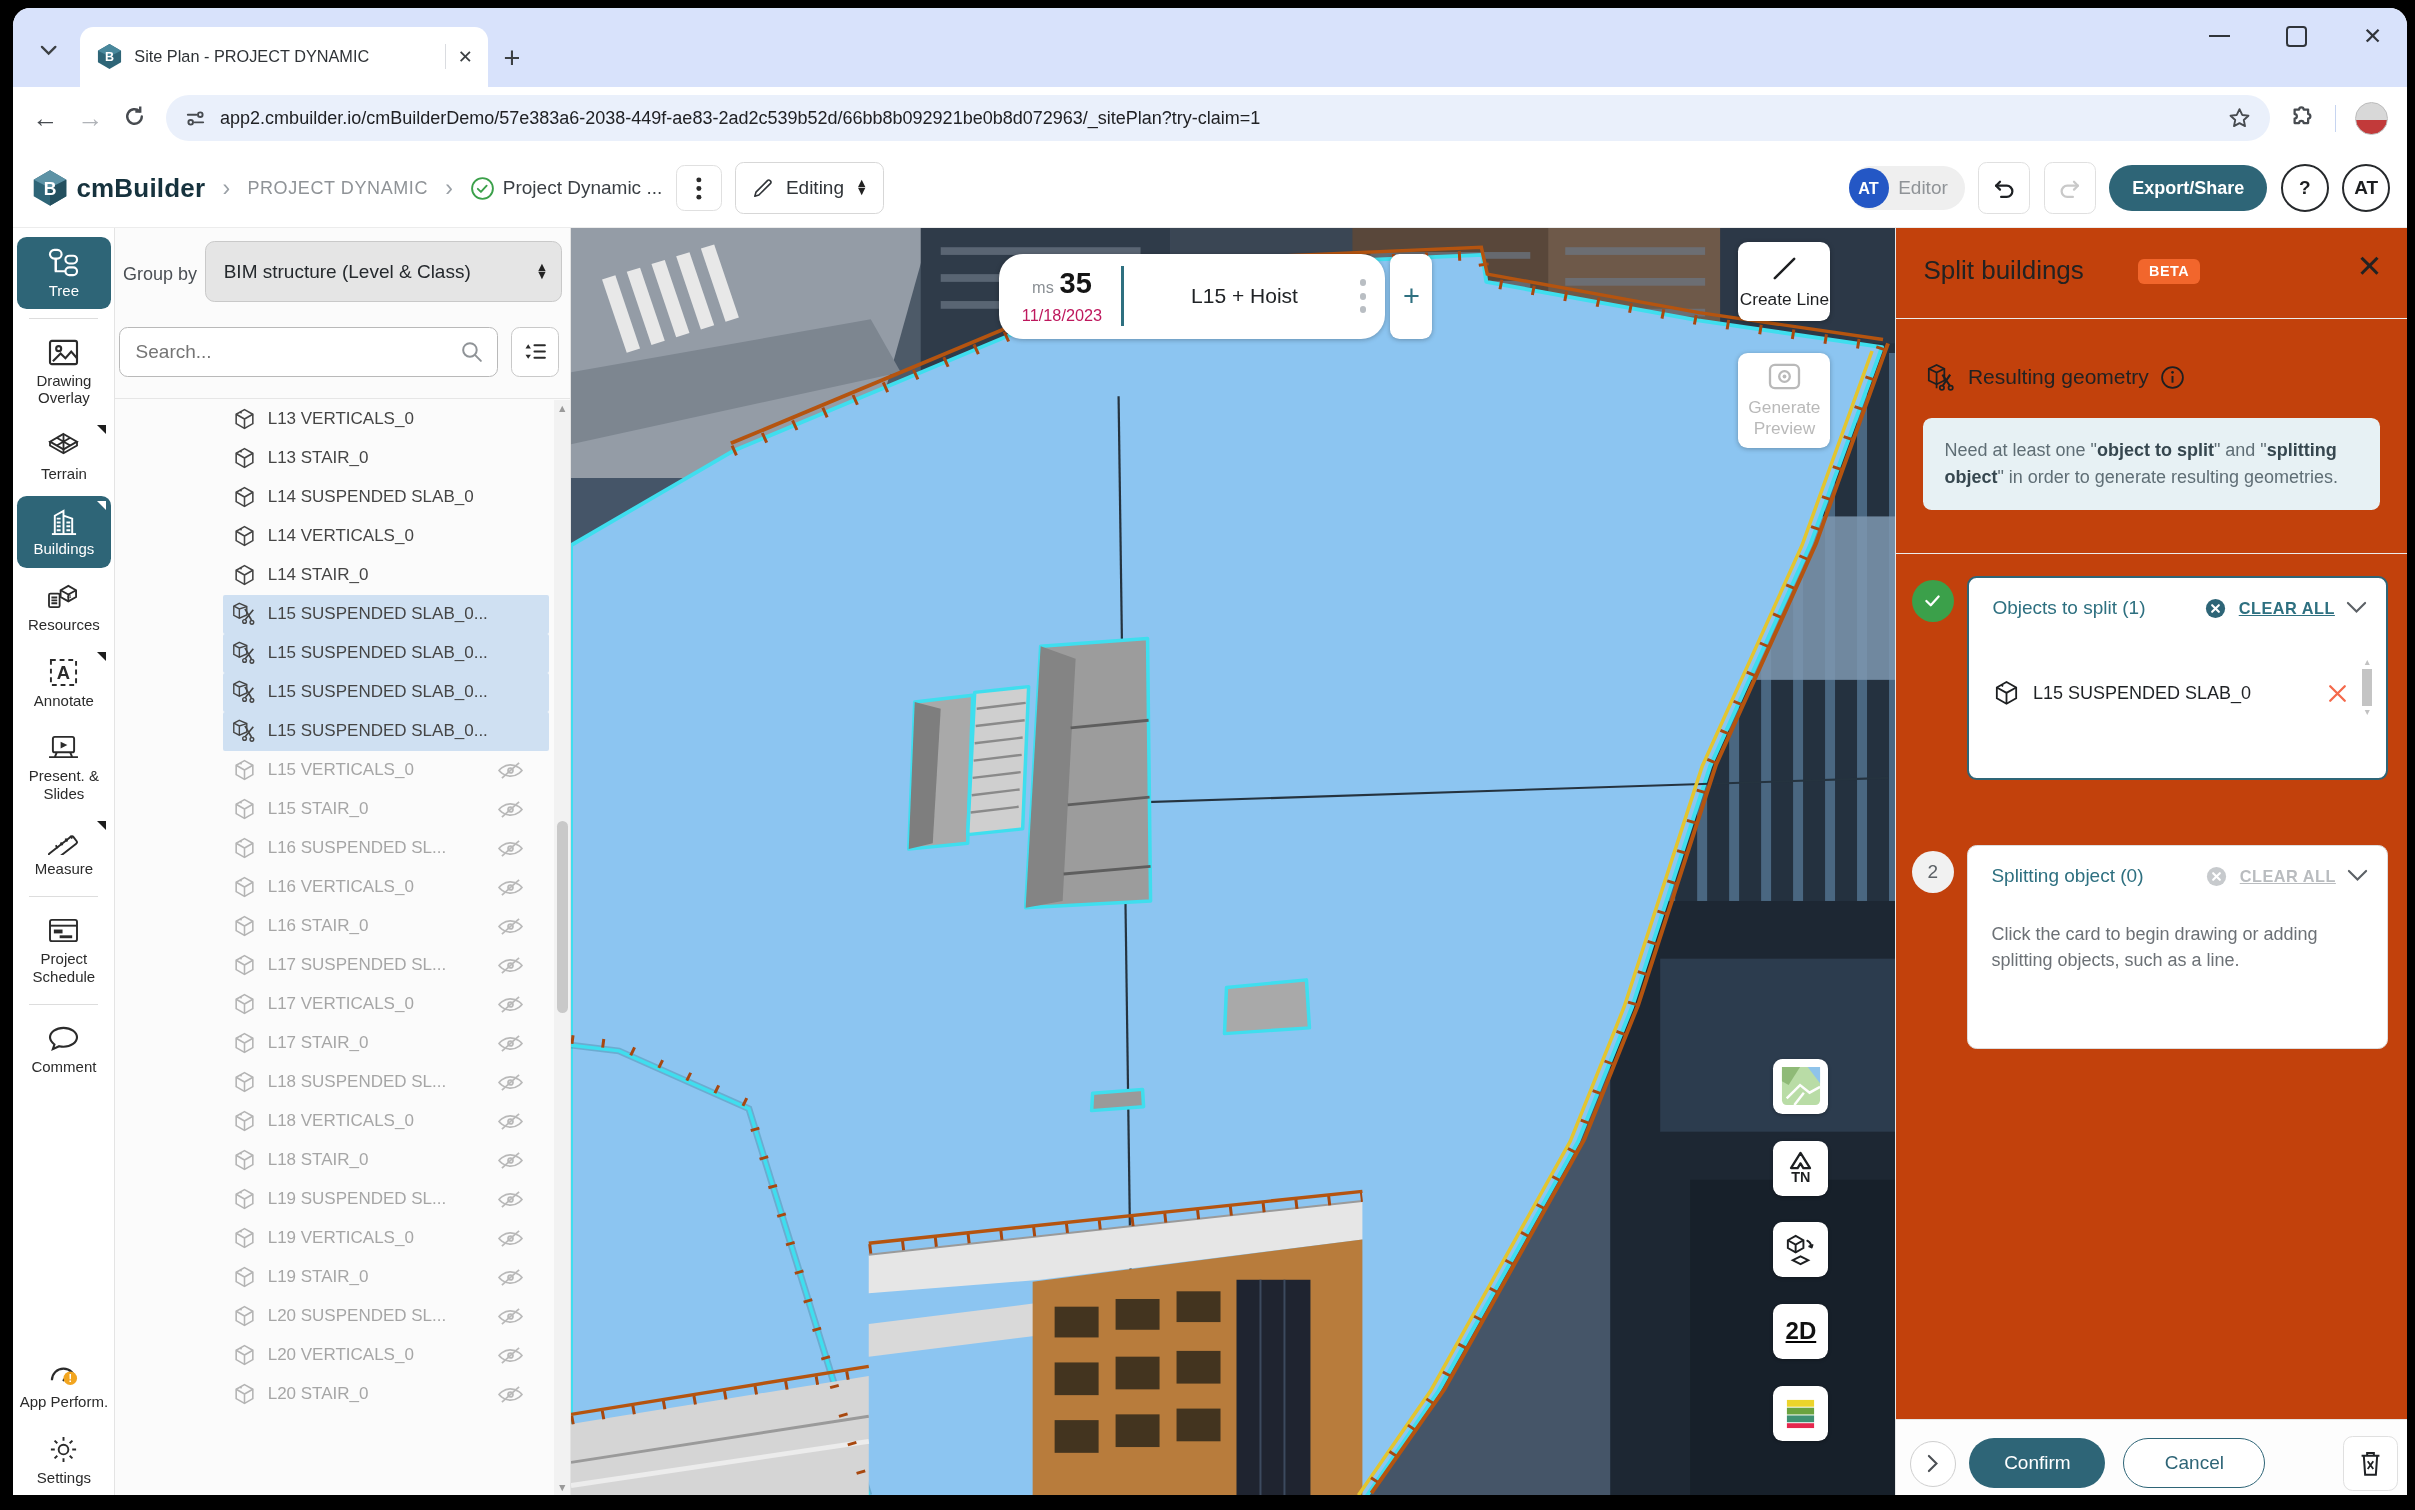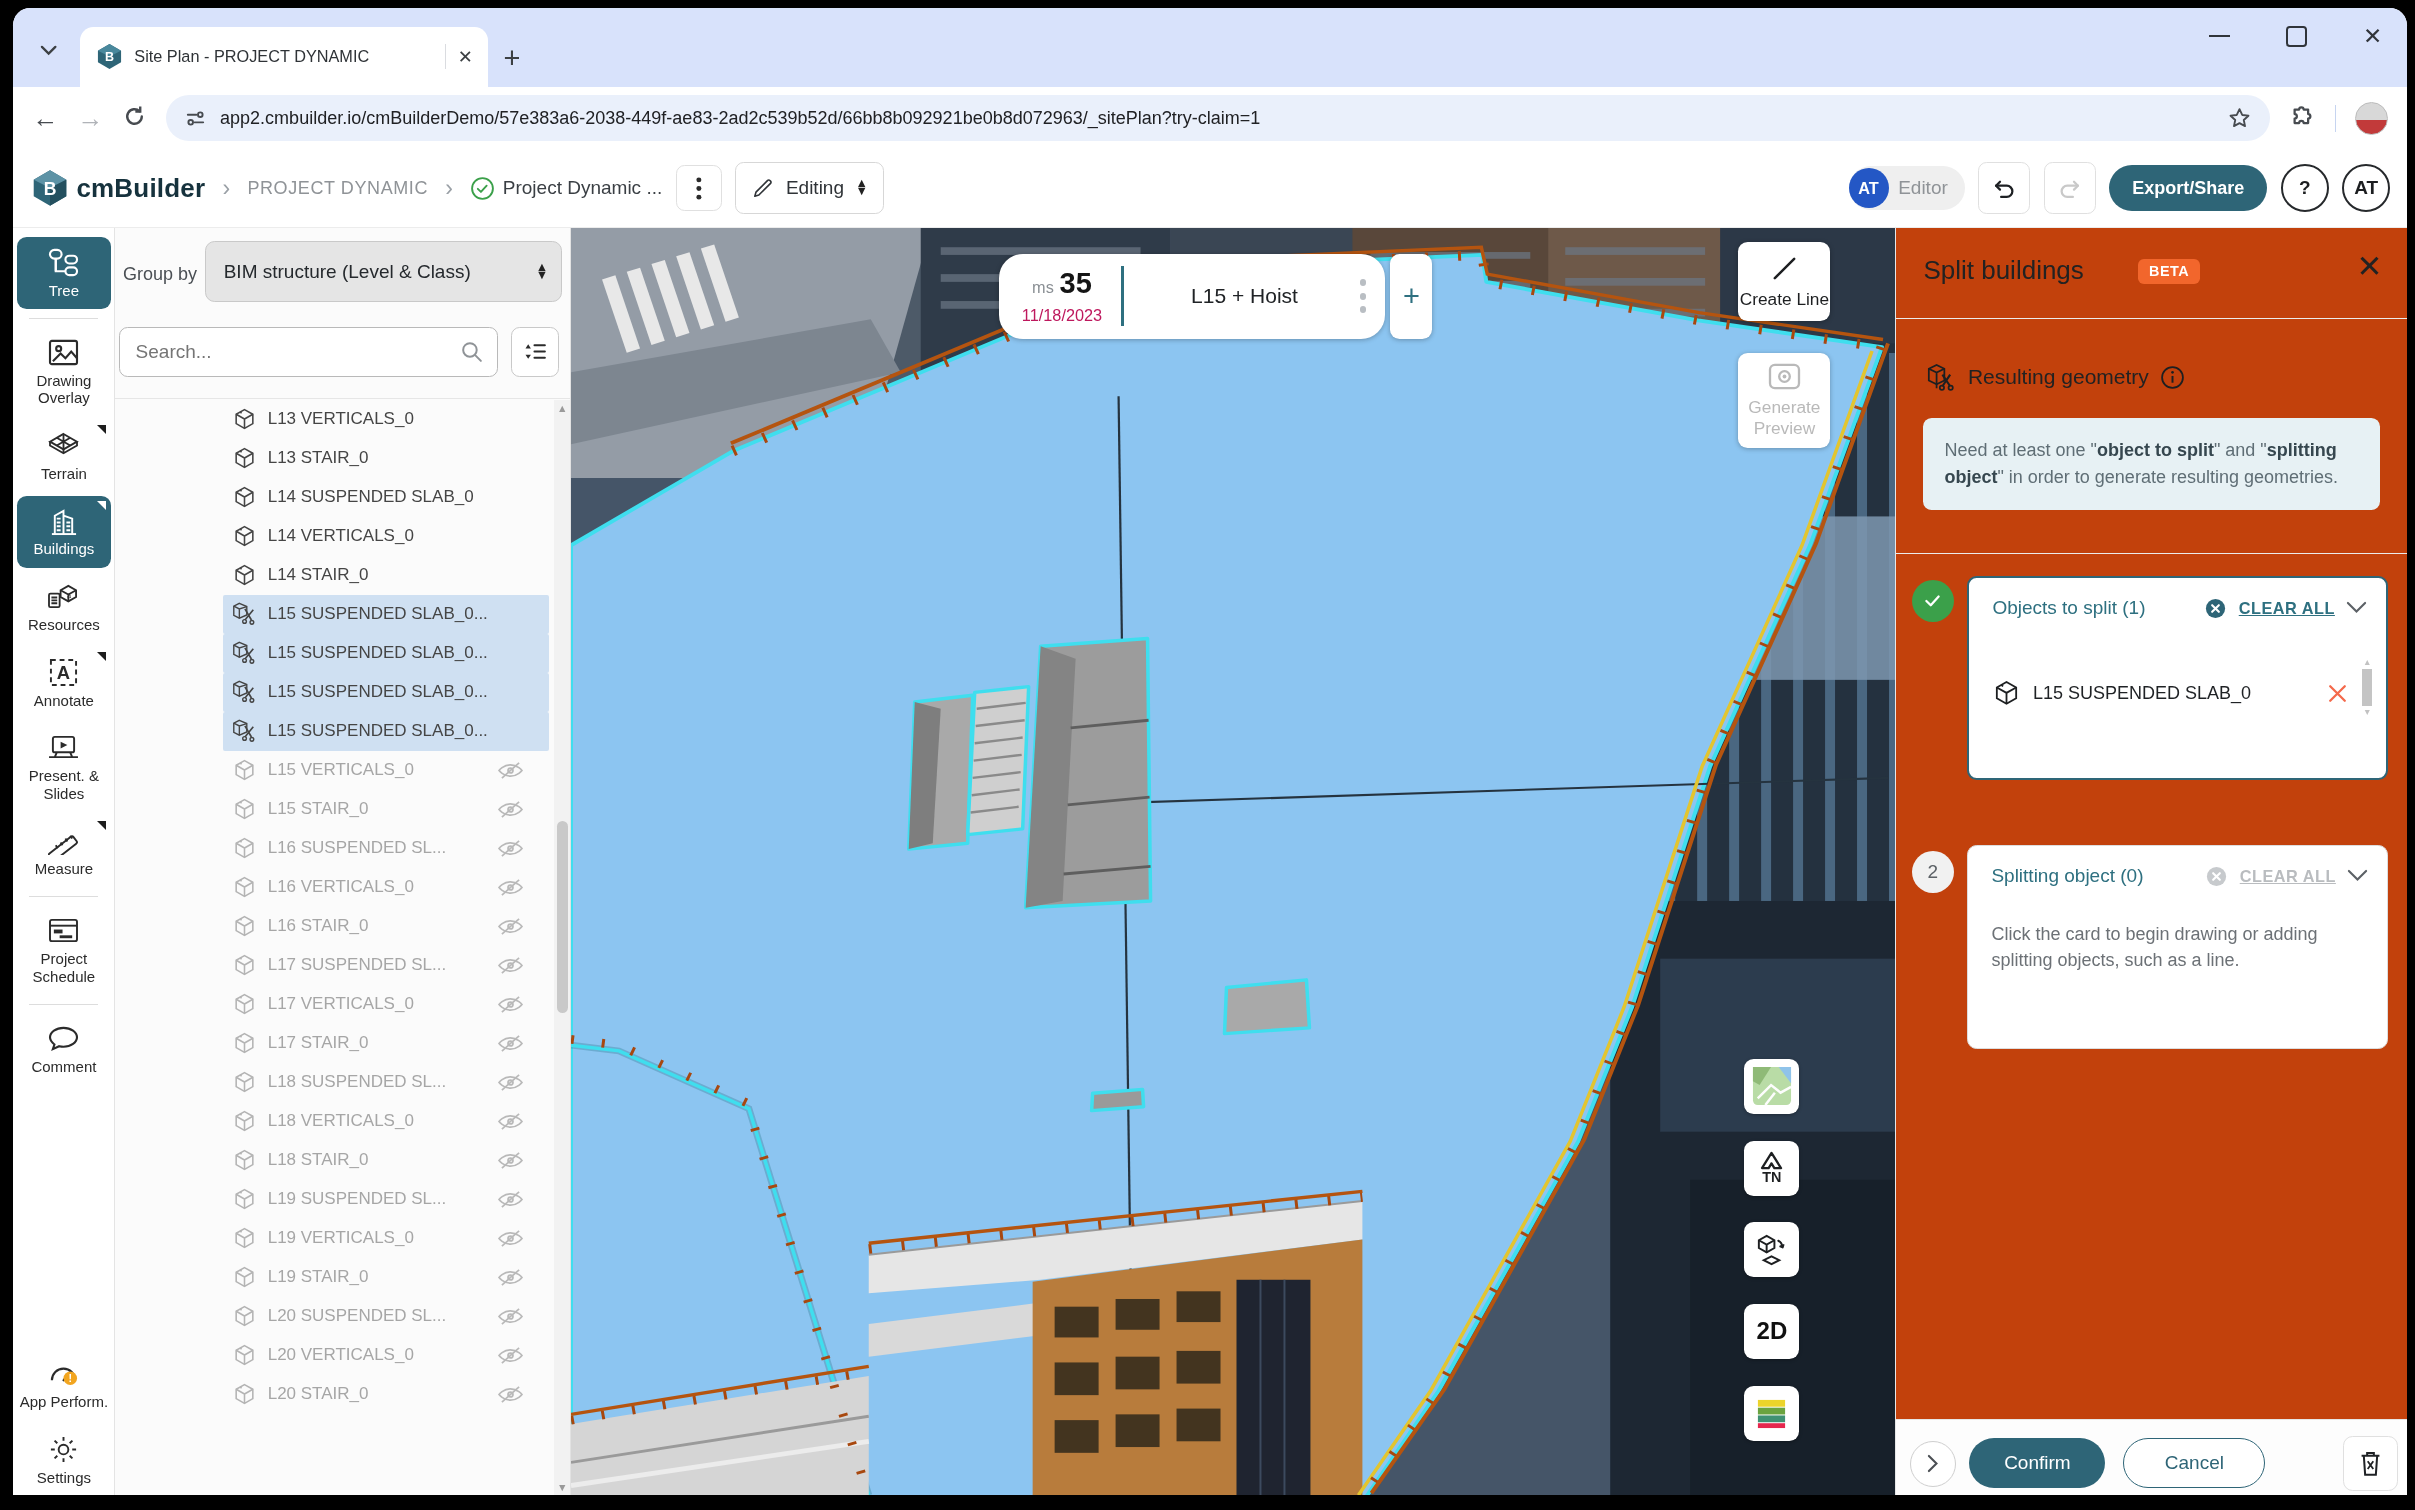--- a/index.html
+++ b/index.html
@@ -92,21 +92,21 @@
   .tl-date{font-size:16.3px;color:#be185d;margin-top:6px;}
   .tl-div{width:2.9px;height:60px;background:#2e7080;margin:0 5.8px;}
   .tl-label{flex:1;text-align:center;font-size:21px;color:#202326;}
   .tl-dots{display:flex;flex-direction:column;gap:6.7px;margin-right:9.6px;}
   .tl-dots i{width:6.7px;height:6.7px;border-radius:50%;background:#b9bec3;}
   .plus-card{left:819px;top:26px;width:42px;height:85px;display:flex;align-items:center;justify-content:center;color:#2e7080;font-size:29px;}
   .tool-card{left:1167px;width:92px;display:flex;flex-direction:column;align-items:center;justify-content:center;gap:5.8px;text-align:center;}
   .create-line{top:14.4px;height:79px;color:#1d1f21;}
   .gen-preview{top:125px;height:95px;color:#b9b9b9;}
   .tool-label{font-size:17.3px;line-height:1.2;}
-  .float-btn{position:absolute;left:1173px;width:55px;height:55px;background:#fff;border-radius:9.6px;box-shadow:0 1px 3.8px rgba(0,0,0,.3);display:flex;align-items:center;justify-content:center;}
+  .float-btn{position:absolute;left:1202px;width:55px;height:55px;background:#fff;border-radius:9.6px;box-shadow:0 1px 3.8px rgba(0,0,0,.3);display:flex;align-items:center;justify-content:center;}
   .fb-2d{font-size:24px;font-weight:bold;color:#111;}
 
   
   .rightpanel{width:512px;background:#c2410c;position:relative;box-sizing:border-box;border-left:1px solid #e7e7e7;}
   .rp-title{position:absolute;left:27px;top:27px;font-size:26px;color:#222;}
   .beta{position:absolute;left:242px;top:31px;background:#f2662c;color:#fff;font-size:14.4px;font-weight:bold;letter-spacing:0.5px;border-radius:5.8px;padding:4.8px 10.6px;}
   .rp-close{position:absolute;right:25px;top:23px;font-size:31px;color:#222;line-height:1;}
   .rp-div1{position:absolute;left:0;right:0;top:90px;height:1px;background:#ececec;}
   .rg-row{position:absolute;left:27px;top:133px;display:flex;align-items:center;gap:11.5px;color:#222;}
   .rg-title{font-size:21px;}
@@ -1098,21 +1098,21 @@
         <svg width="35" height="35" viewBox="0 0 36 36">
             <g fill="none" stroke="#1d1f21" stroke-width="2">
               <path d="M13 4l8 4.5v8L13 21l-8-4.5v-8z"></path>
               <path d="M5 8.5l8 4.5 8-4.5M13 13v8"></path>
               <path d="M25 9a7 7 0 0 1 4 6" stroke-linecap="round"></path>
               <path d="M30.5 12.5l-1 3.4-3.2-1.5" stroke-linejoin="round"></path>
               <path d="M18 33l-8-4 8-4 8 4z"></path>
             </g>
           </svg>
       </div>
-      <div class="float-btn" style="top:1076px;">
+      <div class="float-btn" style="top:1076px;text-decoration:underline;">
         <span class="fb-2d">2D</span>
       </div>
       <div class="float-btn" style="top:1158px;">
         <svg width="33" height="33" viewBox="0 0 34 34">
             <rect x="3" y="3" width="28" height="7" fill="#ecd42b"></rect>
             <rect x="3" y="11" width="28" height="7" fill="#6aa33f"></rect>
             <rect x="3" y="19" width="28" height="7" fill="#3f9173"></rect>
             <rect x="3" y="27" width="28" height="5" fill="#e5274e"></rect>
           </svg>
       </div>

